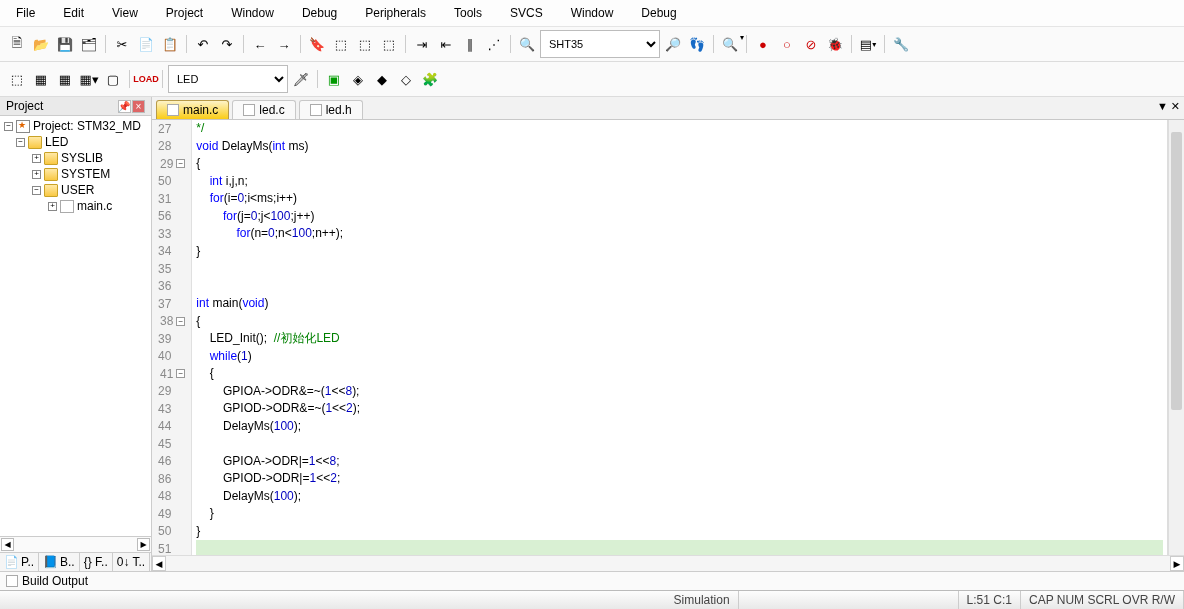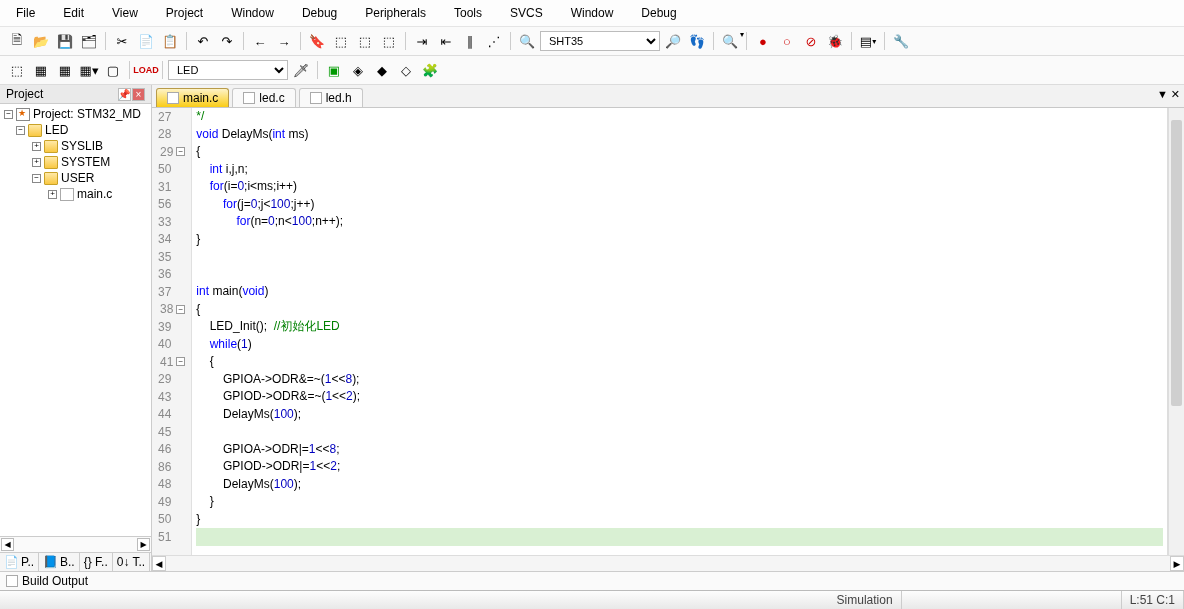--- a/index.html
+++ b/index.html
@@ -2,21 +2,21 @@
 <html><head>
 <meta charset="utf-8">
 <style>
 * { box-sizing: border-box; margin: 0; padding: 0; font-family: "Segoe UI", Tahoma, sans-serif; font-size: 12px; }
 body { width: 1184px; height: 609px; overflow: hidden; background: #f0f0f0; display: flex; flex-direction: column; }
 .menubar { display: flex; gap: 8px; padding: 3px 6px; background: #fdfdfd; border-bottom: 1px solid #e5e5e5; text-align: center; }
 .menubar .menu-item { padding: 3px 10px; cursor: pointer; }
 .toolbar { display: flex; align-items: center; padding: 3px 6px; background: #fafafa; border-bottom: 1px solid #dcdcdc; gap: 2px; min-height: 28px; }
 .tb-btn { width: 22px; height: 22px; display: inline-flex; align-items: center; justify-content: center; border: 1px solid transparent; border-radius: 2px; cursor: pointer; font-size: 13px; }
 .tb-sep { width: 1px; height: 18px; background: #ccc; margin: 0 3px; }
-.tb-select { border: 1px solid #bcbcbc; background: #fff; padding: 2px 4px; min-width: 120px; height: 20px; font-size: 11px; }
+.tb-select { border: 1px solid #bcbcbc; background: #fff; padding: 2px 4px; min-width: 120px; height: 28px; font-size: 11px; }
 .workspace { display: flex; flex: 1; overflow: hidden; }
 .side-panel { width: 152px; background: #fafafa; border-right: 1px solid #ccc; display: flex; flex-direction: column; }
 .panel-title { background: #eaeaea; padding: 2px 6px; font-size: 11px; border-bottom: 1px solid #ccc; display: flex; align-items: center; justify-content: space-between; }
 .panel-title .ctrls { display: flex; gap: 1px; }
 .panel-title .ctrl { width: 13px; height: 13px; font-size: 10px; border: 1px solid #bbb; display: inline-flex; align-items: center; justify-content: center; background: #fff; cursor: pointer; }
 .tree { flex: 1; overflow: auto; padding: 2px 0; background: #fff; font-size: 12px; }
 .tree-node { display: flex; align-items: center; gap: 3px; padding: 1px 4px; white-space: nowrap; cursor: pointer; }
 .tree-node .toggle { width: 9px; height: 9px; border: 1px solid #888; display: inline-flex; align-items: center; justify-content: center; font-size: 8px; line-height: 1; background: #fff; }
 .tree-node .ticon { width: 14px; height: 13px; display: inline-block; }
 .ticon.folder { background: linear-gradient(#ffe9a7,#f9c843); border: 1px solid #c9a227; border-radius: 1px; }
@@ -339,13 +339,14 @@
 <div class="build-output">
   <span class="ic"></span>
   <span>Build Output</span>
 </div>
 
 <div class="statusbar">
   <div class="spacer"></div>
   <div class="cell">Simulation</div>
   <div class="cell" style="width:220px;"></div>
   <div class="cell">L:51 C:1</div>
+  <div class="cell">CAP NUM SCRL OVR R/W</div>
 </div>
 
 </body></html>

